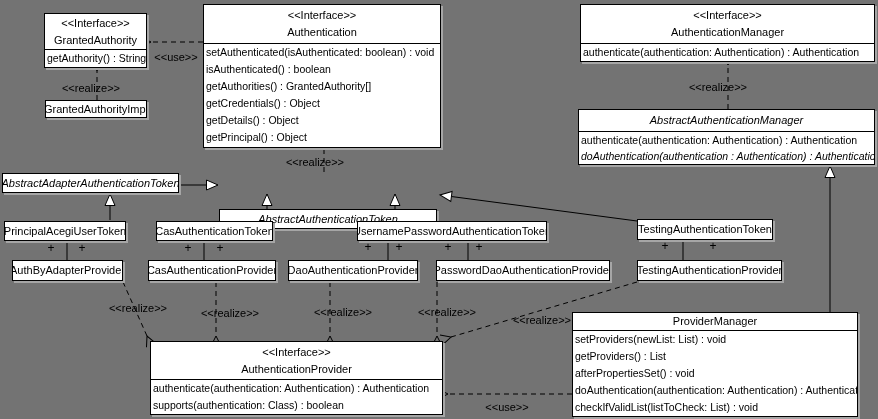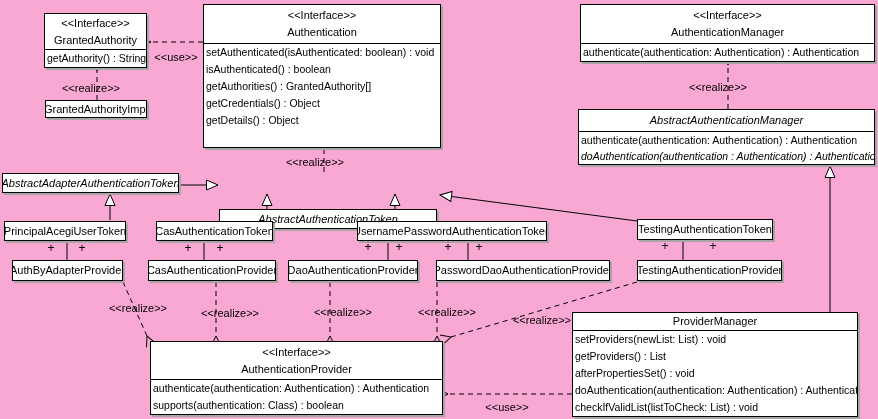--- a/index.html
+++ b/index.html
@@ -1,18 +1,18 @@
 <!DOCTYPE html>
 <html><head>
 <meta charset="utf-8">
 <style>
   html,body { margin:0; padding:0; background:#ececec; }
   .canvas {
     position:relative; width:878px; height:419px; overflow:hidden;
-    background:#f9a8d4;
+    background:#737373;
     font-family:"Liberation Sans", sans-serif; color:#000;
   }
   .canvas svg.wires { position:absolute; left:0; top:0; z-index:1; }
   .cbox {
     position:absolute; box-sizing:border-box; background:#fff;
     border:1px solid #000; box-shadow:2px 2px 0 #a6a6a6; z-index:2;
   }
   .single { display:flex; align-items:center; justify-content:center;
     font-size:11px; white-space:nowrap; overflow:hidden; }
   .hd { display:flex; flex-direction:column; justify-content:center;
@@ -84,20 +84,21 @@
     <div class="hd" style="height:38px;">
       <div class="stereo">&lt;&lt;Interface&gt;&gt;</div>
       <div class="cname">Authentication</div>
     </div>
     <div class="sep"></div>
     <div class="mrow">setAuthenticated(isAuthenticated: boolean) : void</div>
     <div class="mrow">isAuthenticated() : boolean</div>
     <div class="mrow">getAuthorities() : GrantedAuthority[]</div>
     <div class="mrow">getCredentials() : Object</div>
     <div class="mrow">getDetails() : Object</div>
+    <div class="mrow">getPrincipal() : Object</div>
   </div>
 
   <div class="cbox" style="left:580px;top:4px;width:295px;height:58px;">
     <div class="hd" style="height:38px;">
       <div class="stereo">&lt;&lt;Interface&gt;&gt;</div>
       <div class="cname">AuthenticationManager</div>
     </div>
     <div class="sep"></div>
     <div class="mrow">authenticate(authentication: Authentication) : Authentication</div>
   </div>

